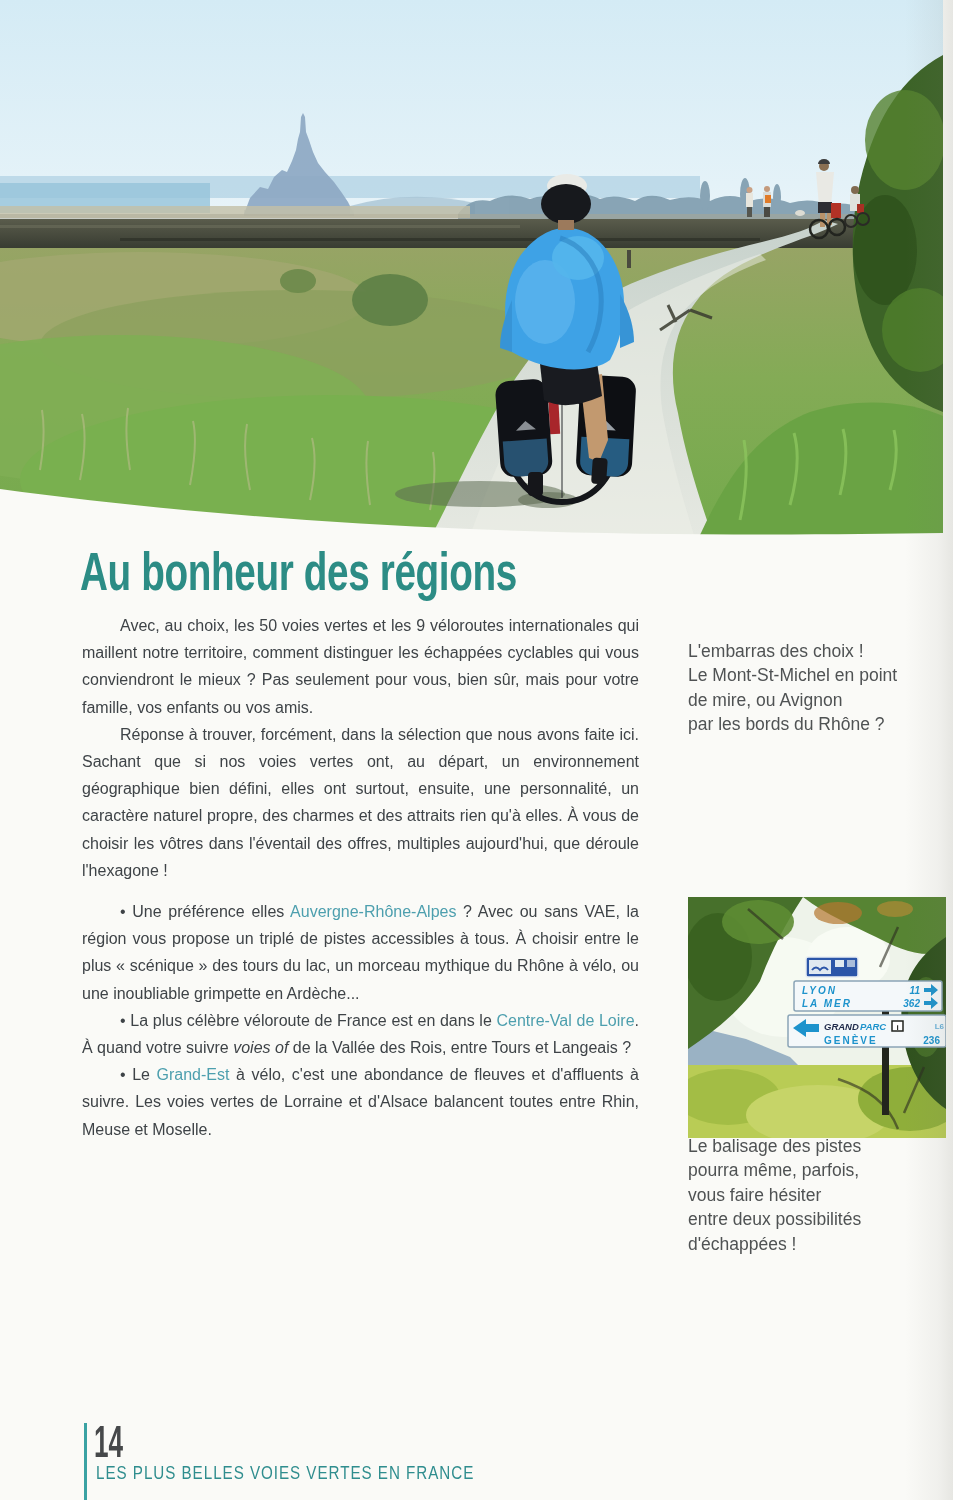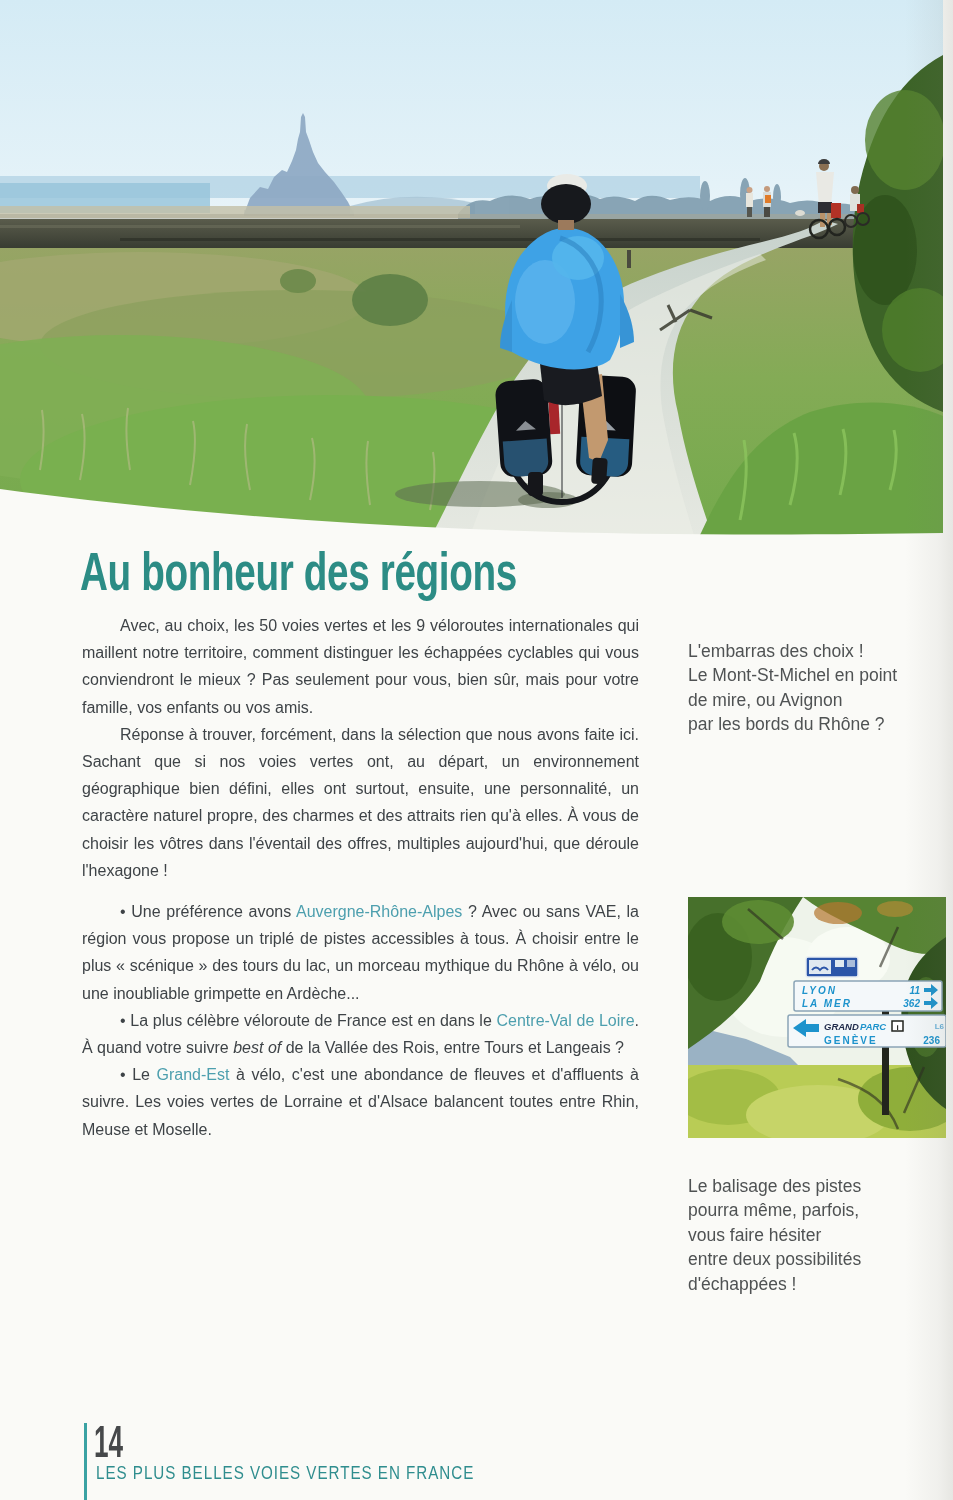--- a/index.html
+++ b/index.html
@@ -38,21 +38,21 @@
   }
   #article .region{color:var(--region-teal);}
   #article .ital{font-style:italic;}
   
   .caption{
     color:var(--caption-text);
     font-size:17.5px;line-height:24.5px;
     white-space:pre-line;
   }
   #caption-1{left:688px;top:621px;width:255px;}
-  #caption-2{left:688px;top:1156px;width:245px;}
+  #caption-2{left:688px;top:1116px;width:245px;}
   
   #sign-photo{left:688px;top:897px;width:258px;height:241px;}
   
   #footer-bar{left:84px;top:1423px;width:3px;height:77px;background:var(--footer-bar);}
   #page-number{
     left:94px;top:1419px;margin:0;
     font-size:45px;font-weight:bold;line-height:1;color:var(--page-num);
     transform:scaleX(0.58);transform-origin:left top;white-space:nowrap;
   }
   #footer-title{
@@ -210,22 +210,22 @@
 
   <path fill="#fafaf7" d="M0,535 L0,489 C140,508 300,522 470,529 C640,536 820,535 943,533 L943,535 Z"></path>
 </svg>
 
 <h1 id="page-title" class="abs">Au bonheur des régions</h1>
 
 <div id="article" class="abs">
     <p class="para"><span>Avec, au choix, les 50 voies vertes et les 9 véloroutes internationales qui maillent notre territoire, comment distinguer les échappées cyclables qui vous conviendront le mieux ? Pas seulement pour vous, bien sûr, mais pour votre famille, vos enfants ou vos amis.</span></p>
     <p class="para"><span>Réponse à trouver, forcément, dans la sélection que nous avons faite ici. Sachant que si nos voies vertes ont, au départ, un environnement géographique bien défini, elles ont surtout, ensuite, une personnalité, un caractère naturel propre, des charmes et des attraits rien qu'à elles. À vous de choisir les vôtres dans l'éventail des offres, multiples aujourd'hui, que déroule l'hexagone !</span></p>
     <div style="height: 14px;"></div>
-    <p class="para"><span>• Une préférence avons </span><span class="region">Auvergne-Rhône-Alpes</span><span> ? Avec ou sans VAE, la région vous propose un triplé de pistes accessibles à tous. À choisir entre le plus « scénique » des tours du lac, un morceau mythique du Rhône à vélo, ou une inoubliable grimpette en Ardèche...</span></p>
-    <p class="para"><span>• La plus célèbre véloroute de France est en dans le </span><span class="region">Centre-Val de Loire</span><span>. À quand votre suivre </span><span class="ital">best of</span><span> de la Vallée des Rois, entre Tours et Langeais ?</span></p>
+    <p class="para"><span>• Une préférence elles </span><span class="region">Auvergne-Rhône-Alpes</span><span> ? Avec ou sans VAE, la région vous propose un triplé de pistes accessibles à tous. À choisir entre le plus « scénique » des tours du lac, un morceau mythique du Rhône à vélo, ou une inoubliable grimpette en Ardèche...</span></p>
+    <p class="para"><span>• La plus célèbre véloroute de France est en dans le </span><span class="region">Centre-Val de Loire</span><span>. À quand votre suivre </span><span class="ital">voies of</span><span> de la Vallée des Rois, entre Tours et Langeais ?</span></p>
     <p class="para"><span>• Le </span><span class="region">Grand-Est</span><span> à vélo, c'est une abondance de fleuves et d'affluents à suivre. Les voies vertes de Lorraine et d'Alsace balancent toutes entre Rhin, Meuse et Moselle.</span></p>
   </div>
 
 <p id="caption-1" class="abs caption">L'embarras des choix !
 Le Mont-St-Michel en point
 de mire, ou Avignon
 par les bords du Rhône ?</p>
 
 <svg id="sign-photo" class="abs" viewBox="0 0 258 241" width="258" height="241" preserveAspectRatio="none" aria-hidden="true">
   <rect x="0" y="0" width="258" height="241" fill="#eef3ea"></rect>

